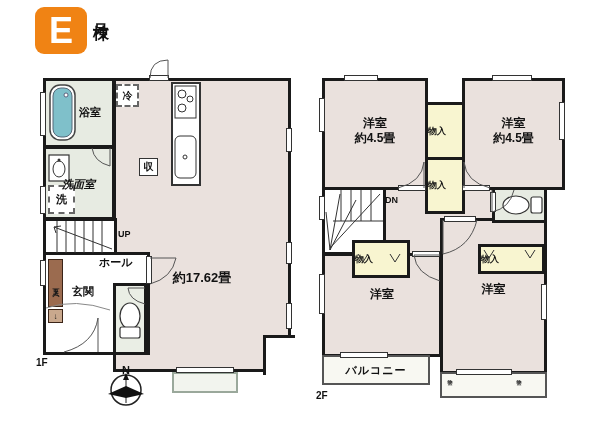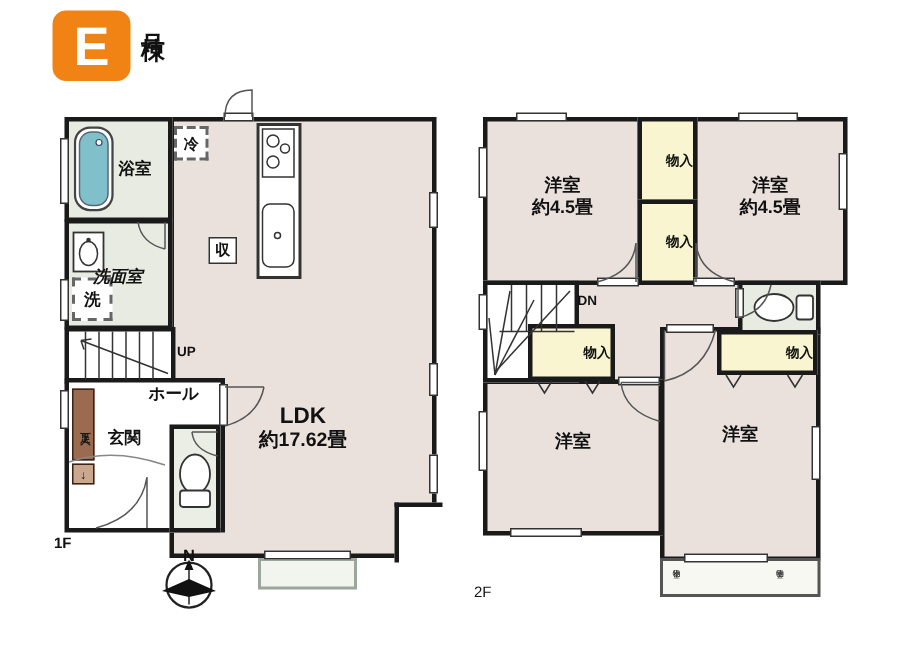--- a/index.html
+++ b/index.html
@@ -3,21 +3,21 @@
 <meta charset="utf-8">
 <style>
   html,body{margin:0;padding:0;background:#fff;}
   .stage{position:relative;width:600px;height:440px;background:#ffffff;overflow:hidden;
          font-family:"Liberation Sans","DejaVu Sans",sans-serif;color:#111;}
   .room{position:absolute;border:3px solid #1a1a1a;box-sizing:border-box;}
   .thinbox{position:absolute;box-sizing:border-box;}
   .lab{position:absolute;white-space:nowrap;color:#111;z-index:8;}
   .win{position:absolute;background:#fff;border:1px solid #333;box-sizing:border-box;z-index:4;}
   .vtext{writing-mode:vertical-rl;text-orientation:upright;}
-  .closet{display:flex;align-items:center;justify-content:flex-end;font-size:9px;font-weight:bold;z-index:3;}
+  .closet{display:flex;align-items:center;justify-content:flex-start;font-size:9px;font-weight:bold;z-index:3;margin-top:24px;}
   .ctr{text-align:center;font-weight:bold;line-height:15px;}
   svg{display:block;}
   .overlay{position:absolute;left:0;top:0;z-index:5;pointer-events:none;}
 </style>
 </head>
 <body>
 
 <div class="stage">
 
   <div style="position:absolute;left:35px;top:7px;width:52px;height:47px;background:#f08314;border-radius:9px;
@@ -102,21 +102,20 @@
   <div class="win" style="left:176px;top:367px;width:58px;height:6px;"></div>
   <div class="win" style="left:149px;top:75px;width:20px;height:6px;"></div>
   <div class="win" style="left:146px;top:256px;width:6px;height:28px;"></div>
 
   <div class="lab" style="left:79px;top:105px;font-size:11px;font-weight:bold;">浴室</div>
   <div class="lab" style="left:62px;top:177px;font-size:11px;font-weight:bold;font-style:italic;">洗面室</div>
   <div class="lab" style="left:118px;top:229px;font-size:9px;font-weight:bold;">UP</div>
   <div class="lab" style="left:99px;top:255px;font-size:11px;font-weight:bold;">ホール</div>
   <div class="lab" style="left:72px;top:284px;font-size:11px;font-weight:bold;">玄関</div>
   <div class="lab ctr" style="left:113px;top:270px;width:178px;">
-    <div style="font-size:15px;">LDK</div>
     <div style="font-size:13px;">約17.62畳</div>
   </div>
   <div class="lab" style="left:36px;top:357px;font-size:10px;font-weight:bold;">1F</div>
 
   <div class="room" style="left:322px;top:187px;width:173px;height:69px;background:#eae1dd;"></div>
   <div class="room" style="left:440px;top:218px;width:107px;height:156px;background:#eae1dd;"></div>
   <div class="room" style="left:322px;top:253px;width:120px;height:104px;background:#eae1dd;"></div>
   <div class="room" style="left:322px;top:78px;width:106px;height:112px;background:#eae1dd;"></div>
   <div class="room" style="left:462px;top:78px;width:103px;height:112px;background:#eae1dd;"></div>
   <div class="room" style="left:322px;top:187px;width:64px;height:68px;background:#fff;"></div>
@@ -133,20 +132,24 @@
   <div class="room closet" style="left:425px;top:133px;width:40px;height:57px;background:#f8f5d0;">
     <span>物入</span>
   </div>
   <div class="room closet" style="left:352px;top:216px;width:58px;height:38px;background:#f8f5d0;">
     <span>物入</span>
   </div>
   <div class="room closet" style="left:478px;top:220px;width:67px;height:30px;background:#f8f5d0;">
     <span>物入</span>
   </div>
 
+  <div class="thinbox" style="left:322px;top:355px;width:108px;height:30px;background:#f8f8f2;border:2px solid #555;
+              display:flex;align-items:center;justify-content:center;">
+    <span style="font-size:11px;font-weight:bold;letter-spacing:1px;">バルコニー</span>
+  </div>
   <div class="thinbox" style="left:440px;top:372px;width:107px;height:26px;background:#f8f8f2;border:2px solid #555;">
     <span class="vtext" style="position:absolute;left:5px;top:2px;font-size:5px;color:#333;">物干金物</span>
     <span class="vtext" style="position:absolute;left:74px;top:2px;font-size:5px;color:#333;">物干金物</span>
   </div>
 
   <div class="win" style="left:344px;top:75px;width:34px;height:6px;"></div>
   <div class="win" style="left:492px;top:75px;width:40px;height:6px;"></div>
   <div class="win" style="left:559px;top:102px;width:6px;height:38px;"></div>
   <div class="win" style="left:541px;top:284px;width:6px;height:36px;"></div>
   <div class="win" style="left:319px;top:98px;width:6px;height:34px;"></div>
@@ -168,21 +171,21 @@
     <div style="font-size:12px;">洋室</div>
     <div style="font-size:12px;">約4.5畳</div>
   </div>
   <div class="lab ctr" style="left:322px;top:287px;width:120px;">
     <div style="font-size:12px;">洋室</div>
   </div>
   <div class="lab ctr" style="left:440px;top:282px;width:107px;">
     <div style="font-size:12px;">洋室</div>
   </div>
   <div class="lab" style="left:385px;top:195px;font-size:9px;font-weight:bold;">DN</div>
-  <div class="lab" style="left:316px;top:390px;font-size:10px;font-weight:normal;text-align:right;">2F</div>
+  <div class="lab" style="left:316px;top:390px;font-size:10px;font-weight:bold;text-align:right;">2F</div>
 
   <svg class="overlay" width="600" height="440">
 
     <g stroke="#333" stroke-width="1" fill="none">
       <line x1="57" y1="221" x2="57" y2="253"></line>
         <line x1="66" y1="221" x2="66" y2="253"></line>
       <line x1="75" y1="221" x2="75" y2="253"></line>
         <line x1="84" y1="221" x2="84" y2="253"></line>
       <line x1="93" y1="221" x2="93" y2="253"></line>
         <line x1="102" y1="221" x2="102" y2="253"></line>

